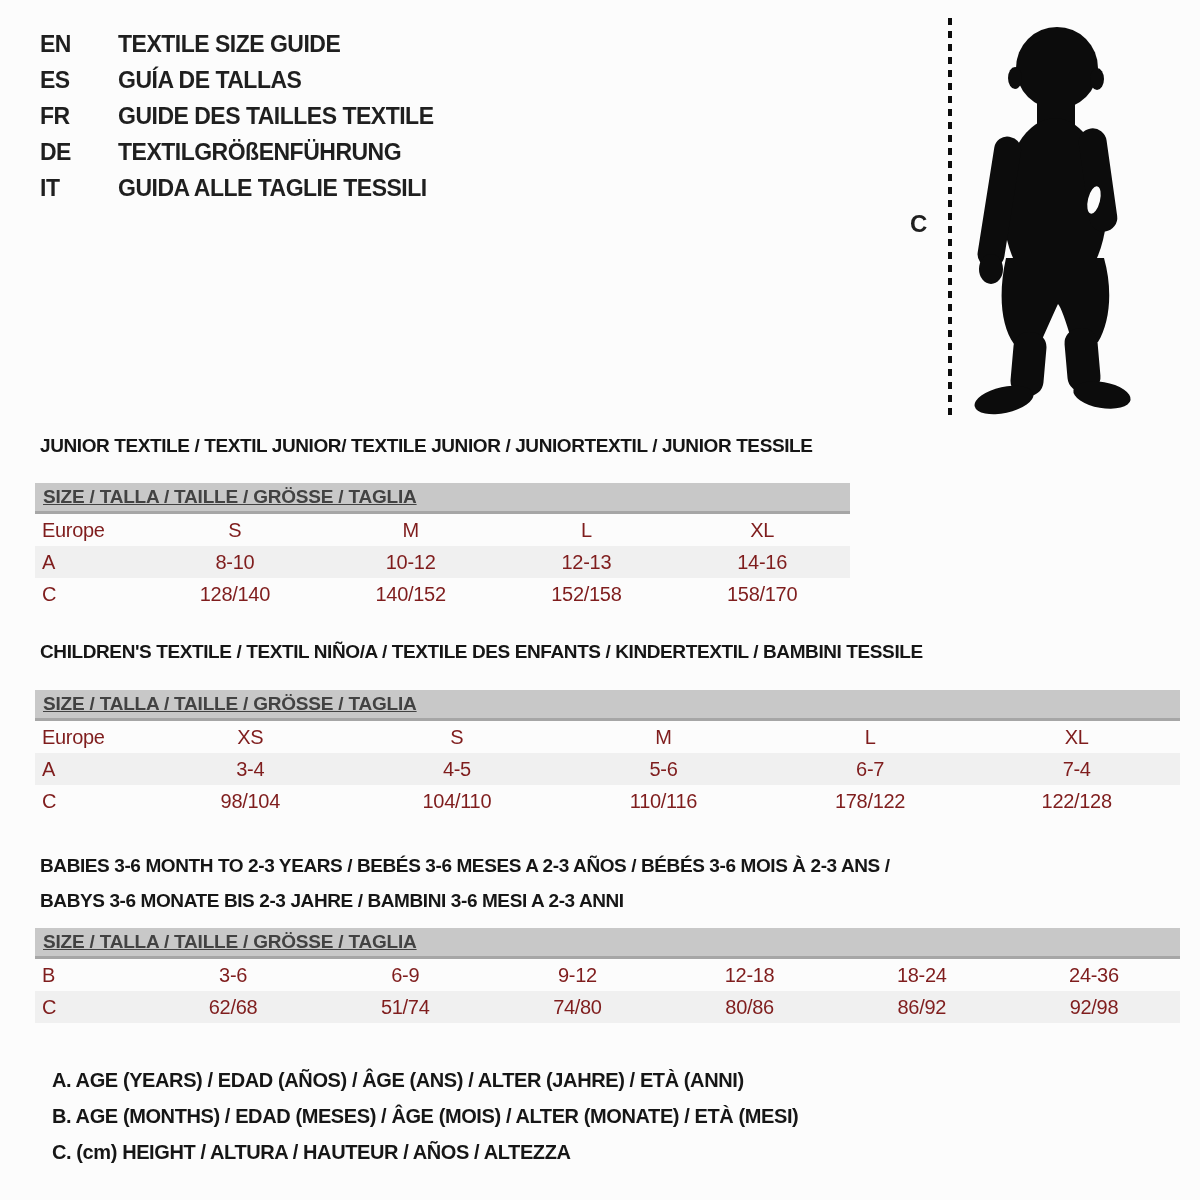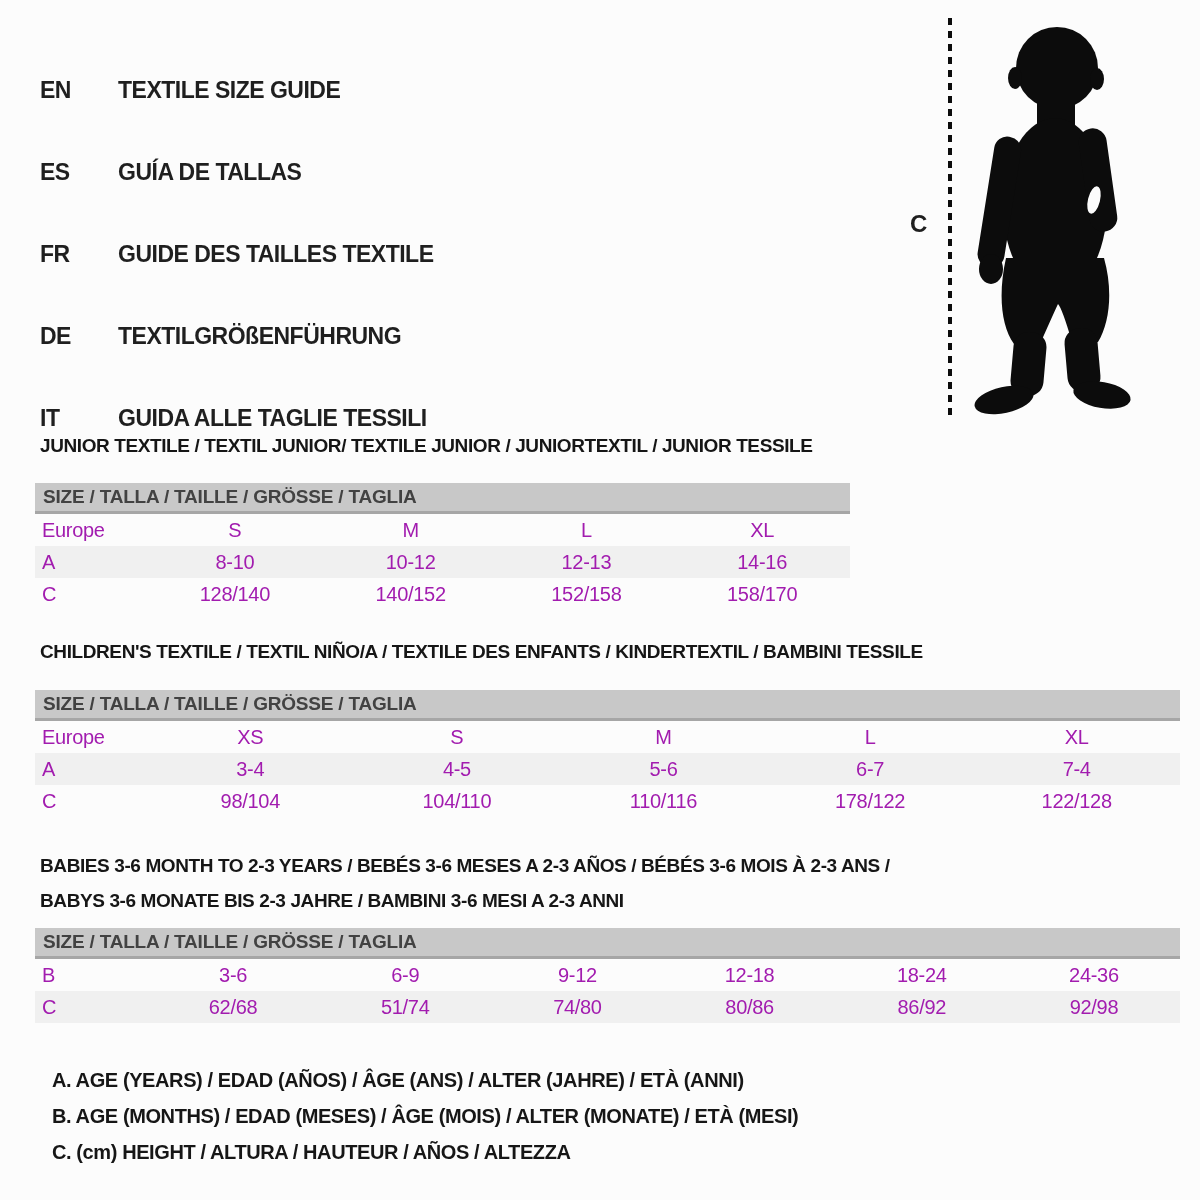--- a/index.html
+++ b/index.html
@@ -5,21 +5,21 @@
   html,body { margin:0; padding:0; background:#ffffff; }
   .page {
     position:relative; width:1200px; height:1200px;
     background:#fcfcfc; overflow:hidden;
     font-family:"Liberation Sans", sans-serif;
     color:#1f1f1f;
     -webkit-font-smoothing:antialiased;
   }
   
   .langs { position:absolute; left:40px; top:26px; }
-  .lang-row { display:flex; height:36px; line-height:36px;margin-top:46px; }
+  .lang-row { display:flex; height:36px; line-height:36px; }
   .lang-code, .lang-title {
     font-weight:bold; font-size:23px; letter-spacing:-0.5px; white-space:nowrap;
   }
   .lang-code { width:78px; }
 
   
   .measure-line {
     position:absolute; left:948px; top:18px; width:4px; height:397px;
     background: repeating-linear-gradient(to bottom, #0c0c0c 0 7px, transparent 7px 13px);
   }
@@ -38,22 +38,23 @@
   .sec-heading .hline { height:35px; line-height:35px; }
 
   
   .tbl { position:absolute; left:35px; }
   .size-bar {
     height:28px; line-height:28px;
     background:#c8c8c8; border-bottom:3px solid #a6a6a6;
     padding-left:8px;
     font-size:19px; font-weight:bold; letter-spacing:-0.2px; color:#424242;
     white-space:nowrap;
-  }
-  .trow { display:flex; height:32px; line-height:32px; font-size:20px; letter-spacing:-0.3px; color:#a21caf; }
+    text-decoration:underline;
+  }
+  .trow { display:flex; height:32px; line-height:32px; font-size:20px; letter-spacing:-0.3px; color:#7f1d1d; }
   .trow.shade { background:#f0f0f0; }
   .tlabel { width:105px; padding-left:7px; text-align:left; }
   .tcell { flex:1; text-align:center; }
 
   
   .legend { position:absolute; left:52px; top:1062px; }
   .legend-line {
     height:36px; line-height:36px;
     font-size:20px; font-weight:bold; letter-spacing:-0.4px; white-space:nowrap;
     color:#161616;

